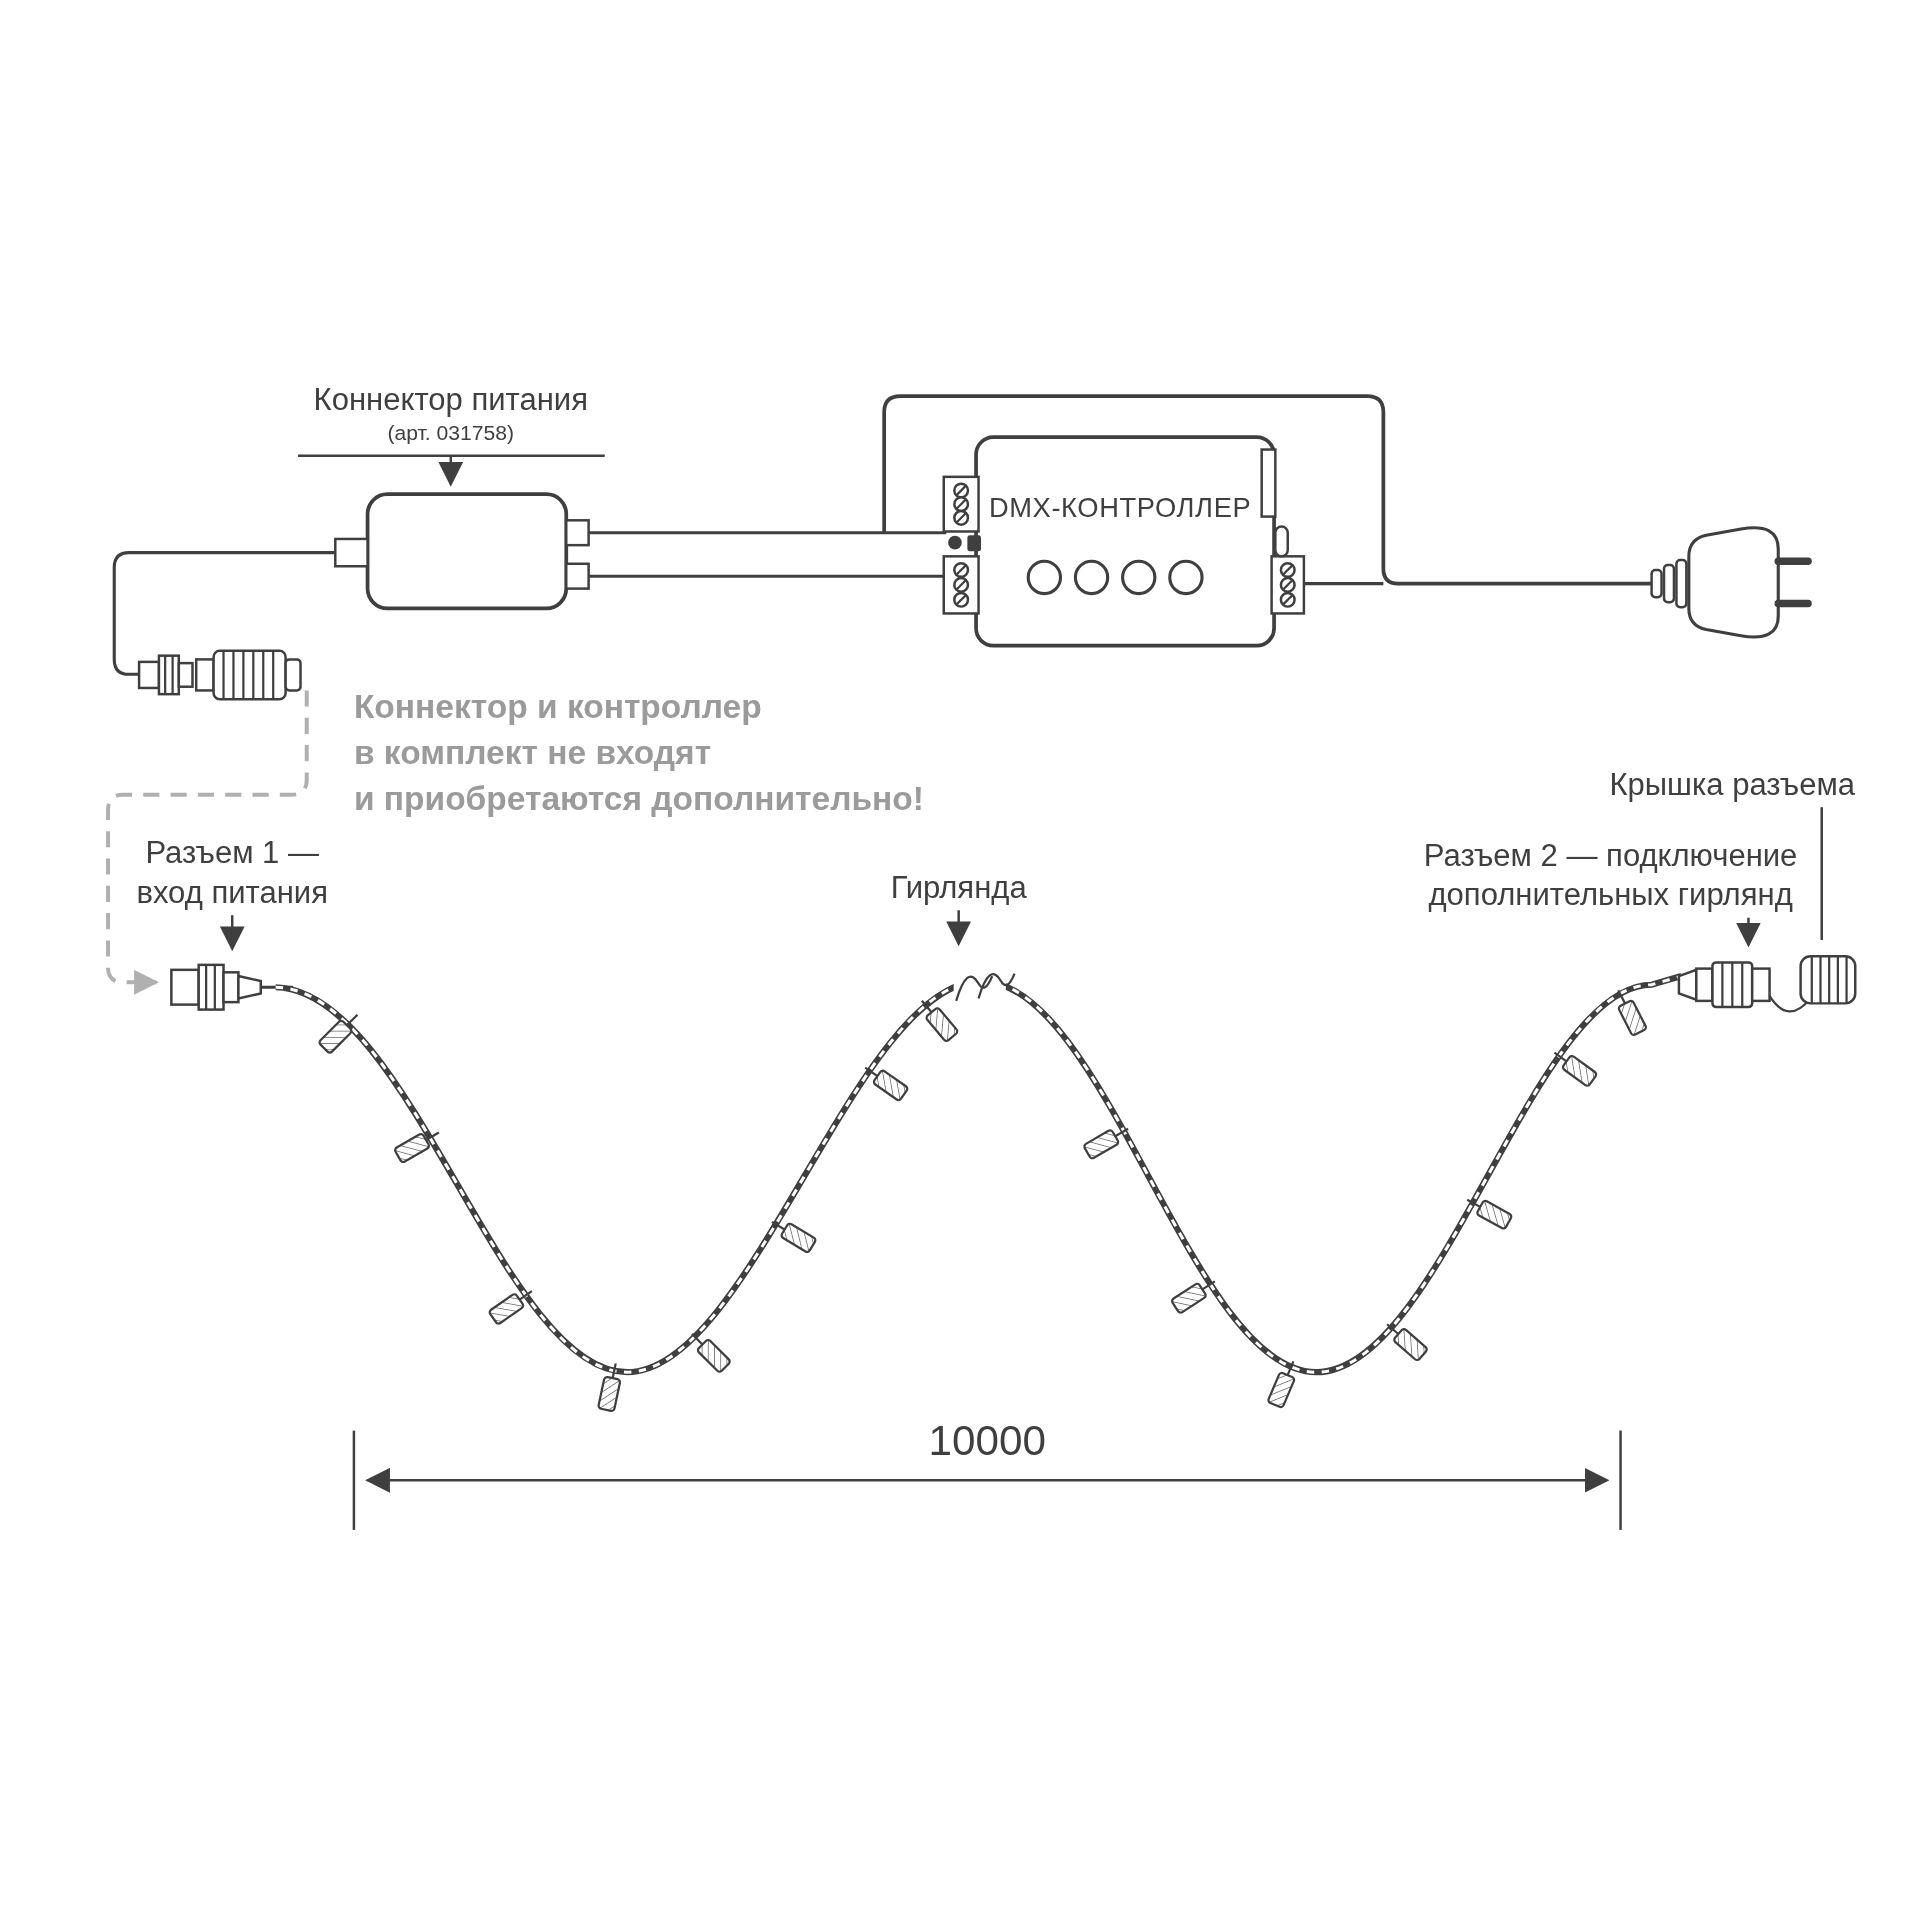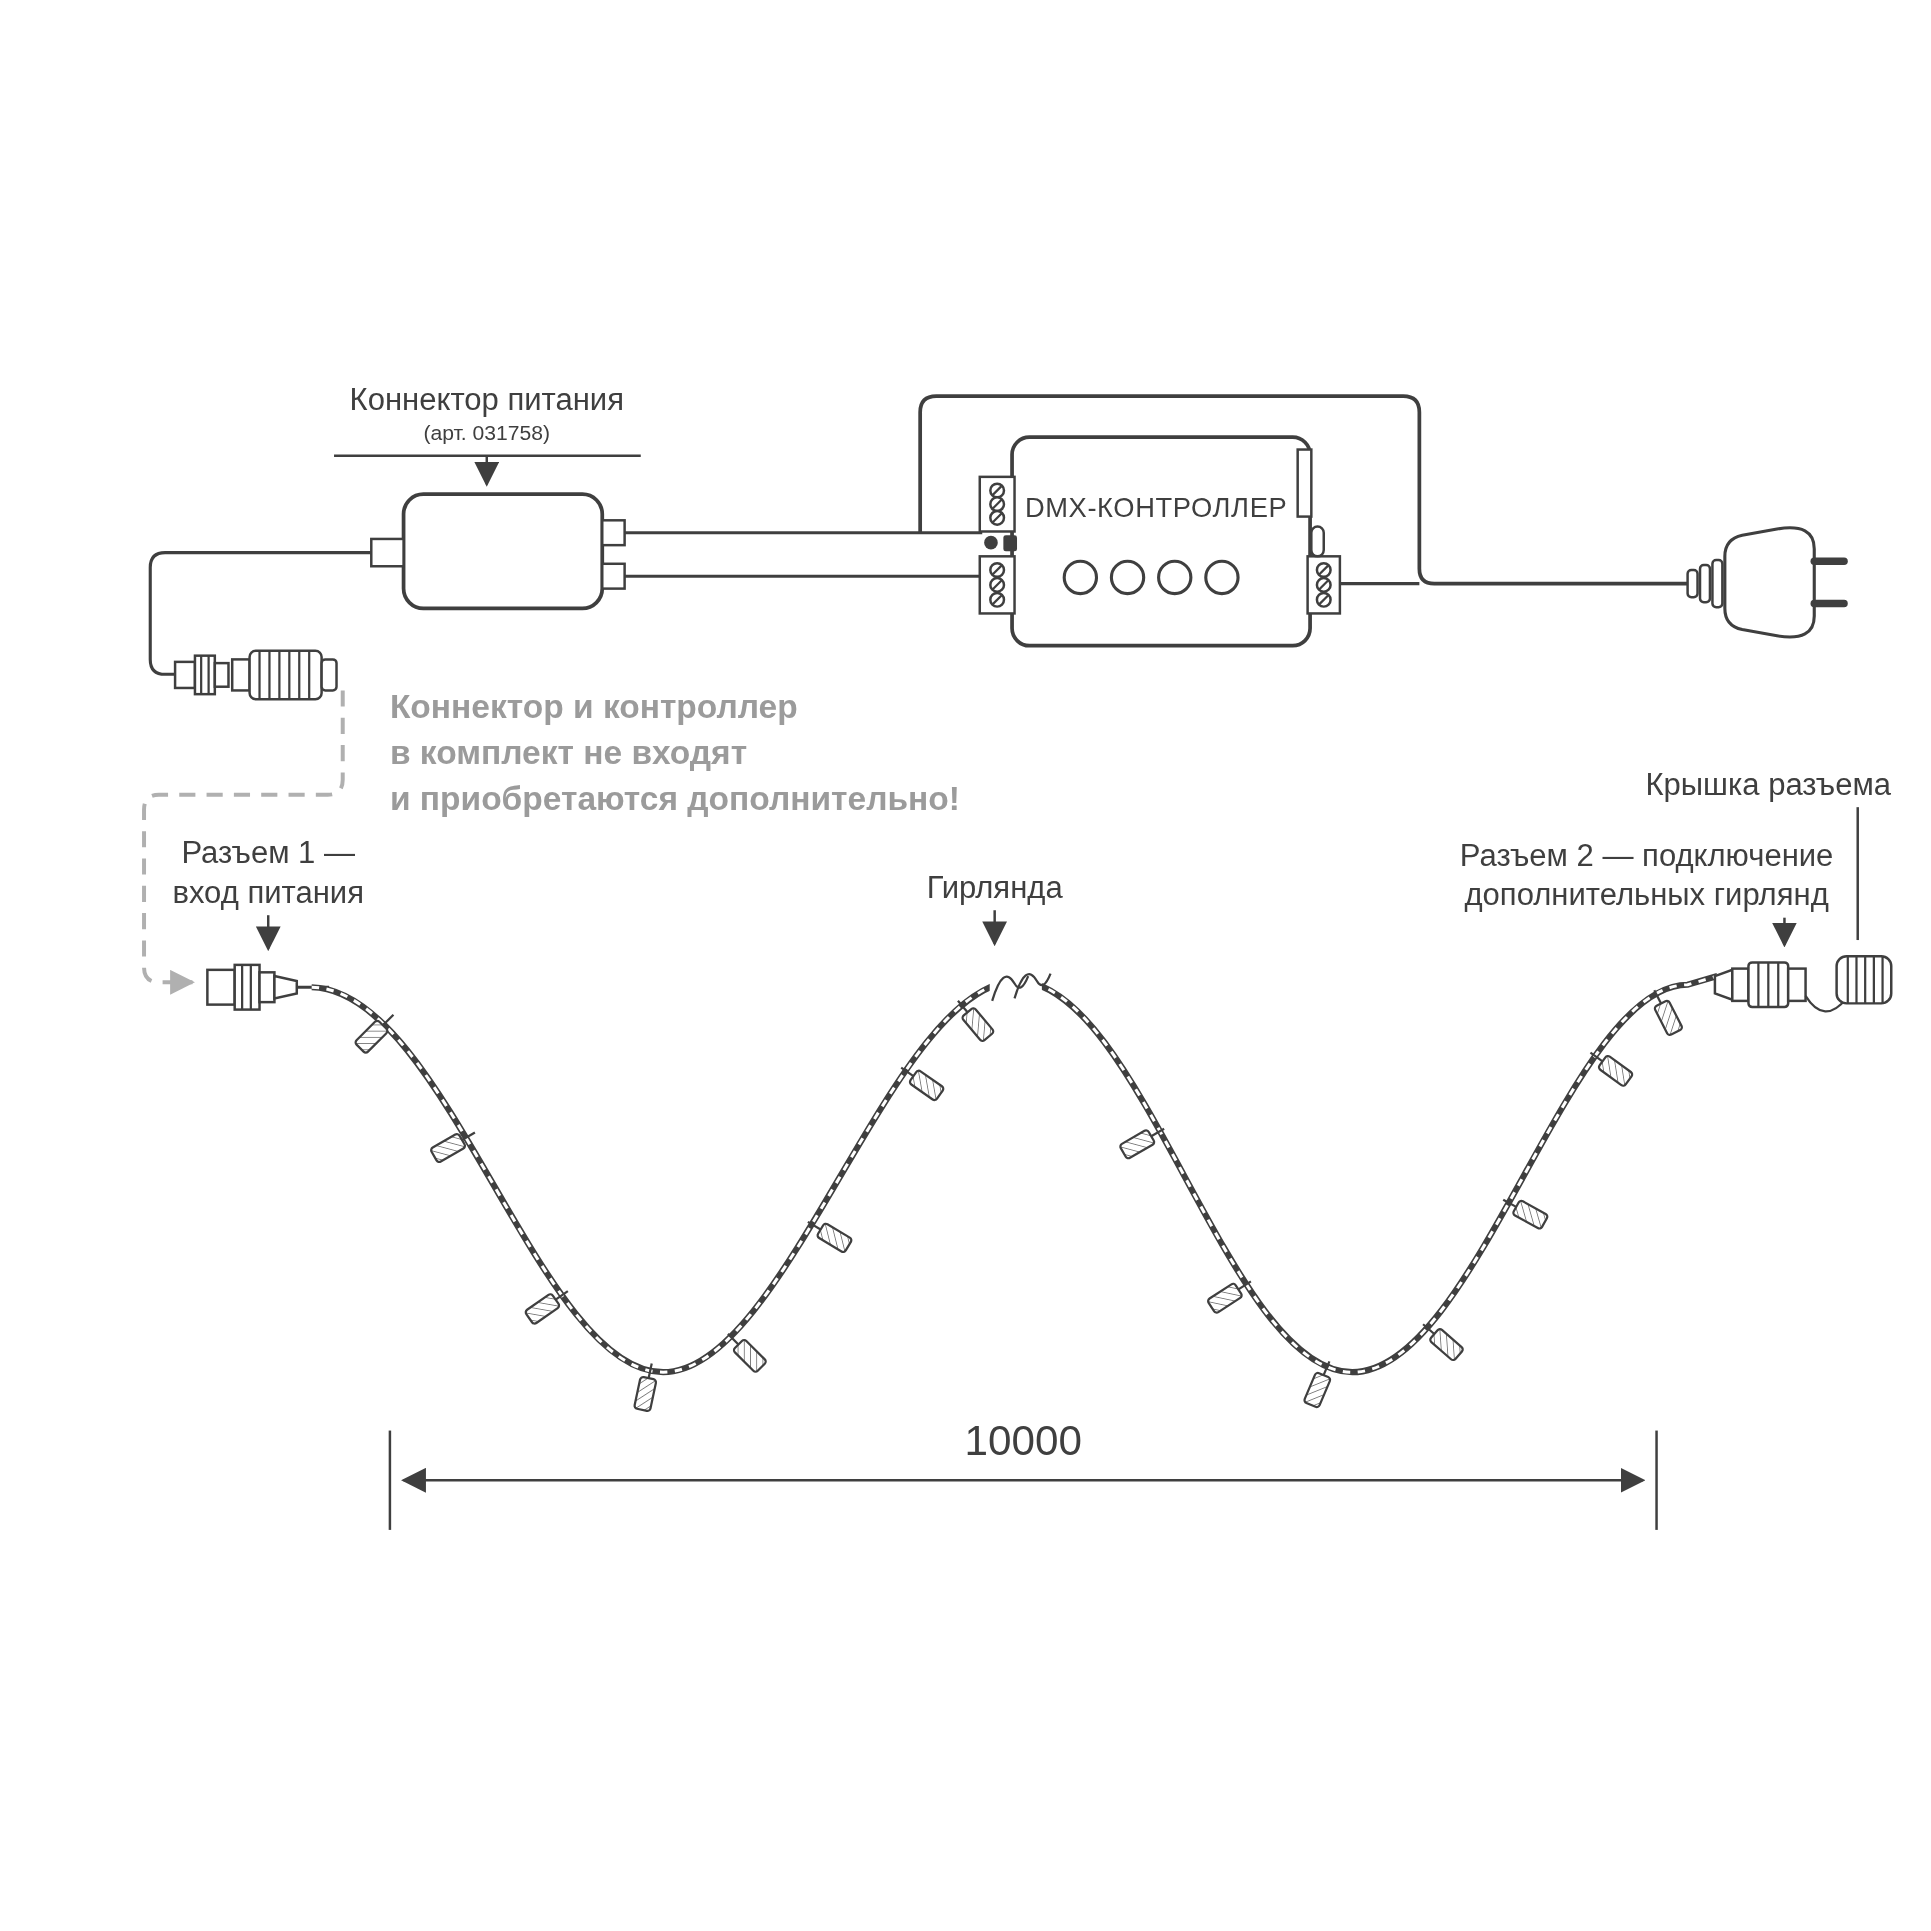--- a/index.html
+++ b/index.html
@@ -1,18 +1,18 @@
 <!DOCTYPE html>
 <html lang="ru" style="--ink: #3f3f3f; --note: #9b9b9b; --dash: #b0b0b0;"><head>
 <meta charset="utf-8">
 <style>
   :root { --ink:#3f3f3f; --note:#9b9b9b; --dash:#b0b0b0; }
   * { box-sizing:border-box; }
   html,body { margin:0; padding:0; background:#ffffff; }
-  .stage { width:1931px; height:1931px; background:#ffffff; position:relative;padding-left:36px; }
+  .stage { width:1931px; height:1931px; background:#ffffff; position:relative; }
   svg { display:block; }
   text { fill:var(--ink); font-family:"Liberation Sans",sans-serif; }
   .mid { text-anchor:middle; }
   .t25 { font-size:25px; }
   .t17 { font-size:17px; }
   .t22 { font-size:22px; letter-spacing:.5px; }
   .t34 { font-size:34px; }
   .note-t { font-size:27px; font-weight:bold; fill:var(--note); }
   .ln  { fill:none; stroke:var(--ink); stroke-width:2.5; }
   .ln2 { fill:none; stroke:var(--ink); stroke-width:2; }

